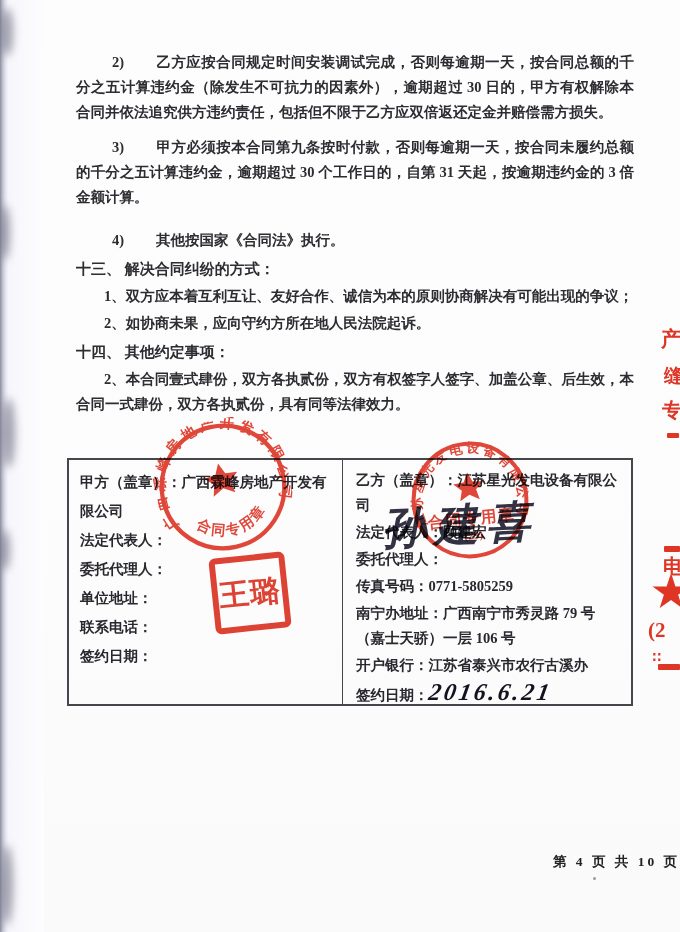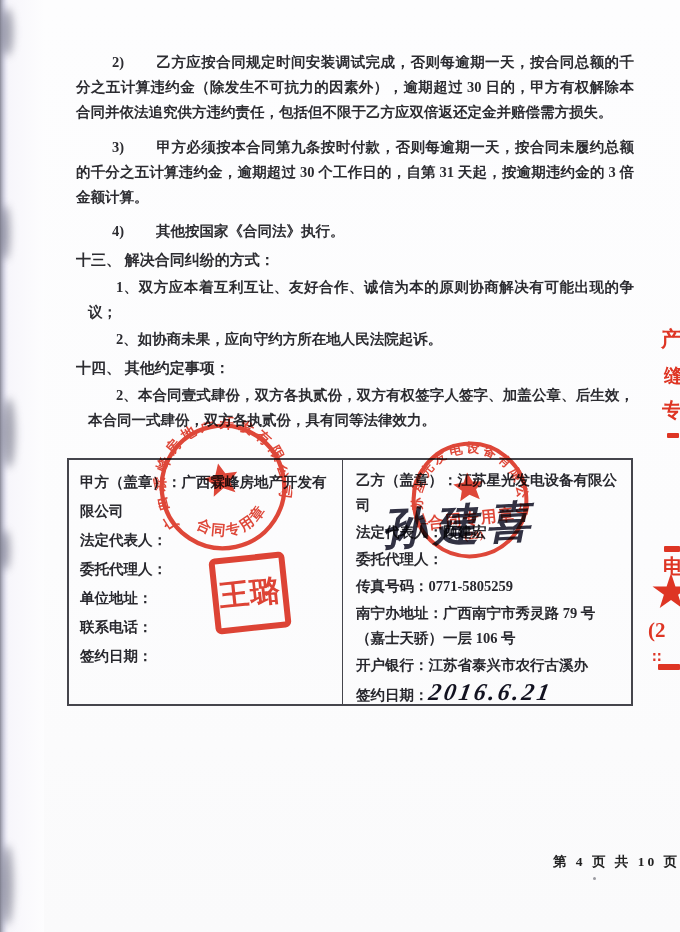--- a/index.html
+++ b/index.html
@@ -10,21 +10,21 @@
   .scan-edge{position:absolute;left:0;top:0;width:44px;height:932px;
     background:linear-gradient(to right,#8a8a97 0%,#a9a9b8 3%,#ccccdb 8%,#e9e8f3 14%,#f7f6fb 20%,#fdfdfe 100%);}
   .blot{position:absolute;background:#585a6e;border-radius:50%;filter:blur(4px);opacity:.55;}
   
   .content{position:absolute;left:76px;right:46px;top:50px;color:#2c2c31;
     font-size:14.5px;line-height:25px;text-align:justify;font-weight:600;}
   .clause{margin:0;text-indent:36px;}
   .clause + .clause{margin-top:10px;}
   .marker{display:inline-block;width:44px;text-indent:0;}
   .sec-h{margin:4px 0 0 0;font-weight:700;font-size:15px;text-indent:0;}
-  .item{margin:2px 0 0 12px;text-indent:28px;}
+  .item{margin:2px 0 0 0;text-indent:28px;}
   
   .sig-table{position:absolute;left:67px;top:458px;width:566px;height:248px;
     border:2px solid #45454c;box-sizing:border-box;display:flex;background:transparent;}
   .cell{box-sizing:border-box;padding:8px 10px 0 11px;font-size:14.5px;color:#28282e;}
   .cell.pa{width:275px;border-right:1.6px solid #45454c;}
   .cell.pb{width:289px;padding-left:13px;}
   .trow{display:block;white-space:normal;}
   .pa .trow{line-height:29px;}
   .pb .trow{line-height:25px;margin-bottom:2px;}
   .tlabel{font-weight:700;text-align:center;}
@@ -61,21 +61,21 @@
     <div class="blot" style="left:1px;top:8px;width:12px;height:48px;"></div>
     <div class="blot" style="left:0;top:205px;width:10px;height:55px;"></div>
     <div class="blot" style="left:2px;top:398px;width:13px;height:70px;"></div>
     <div class="blot" style="left:0;top:530px;width:10px;height:40px;"></div>
     <div class="blot" style="left:1px;top:845px;width:12px;height:80px;"></div>
   </div>
 
   <div class="content">
     <p class="clause"><span class="marker">2)</span><span>乙方应按合同规定时间安装调试完成，否则每逾期一天，按合同总额的千分之五计算违约金（除发生不可抗力的因素外），逾期超过 30 日的，甲方有权解除本合同并依法追究供方违约责任，包括但不限于乙方应双倍返还定金并赔偿需方损失。</span></p>
     <p class="clause"><span class="marker">3)</span><span>甲方必须按本合同第九条按时付款，否则每逾期一天，按合同未履约总额的千分之五计算违约金，逾期超过 30 个工作日的，自第 31 天起，按逾期违约金的 3 倍金额计算。</span></p>
-    <p class="clause" style="margin-top:9px;"><span class="marker">4)</span><span>其他按国家《合同法》执行。</span></p>
+    <p class="clause" style="margin-top:18px;"><span class="marker">4)</span><span>其他按国家《合同法》执行。</span></p>
 
     <p class="sec-h">十三、 解决合同纠纷的方式：</p>
     <p class="item">1、双方应本着互利互让、友好合作、诚信为本的原则协商解决有可能出现的争议；</p>
     <p class="item">2、如协商未果，应向守约方所在地人民法院起诉。</p>
 
     <p class="sec-h">十四、 其他约定事项：</p>
     <p class="item">2、本合同壹式肆份，双方各执贰份，双方有权签字人签字、加盖公章、后生效，本合同一式肆份，双方各执贰份，具有同等法律效力。</p>
   </div>
 
   <div class="sig-table">

